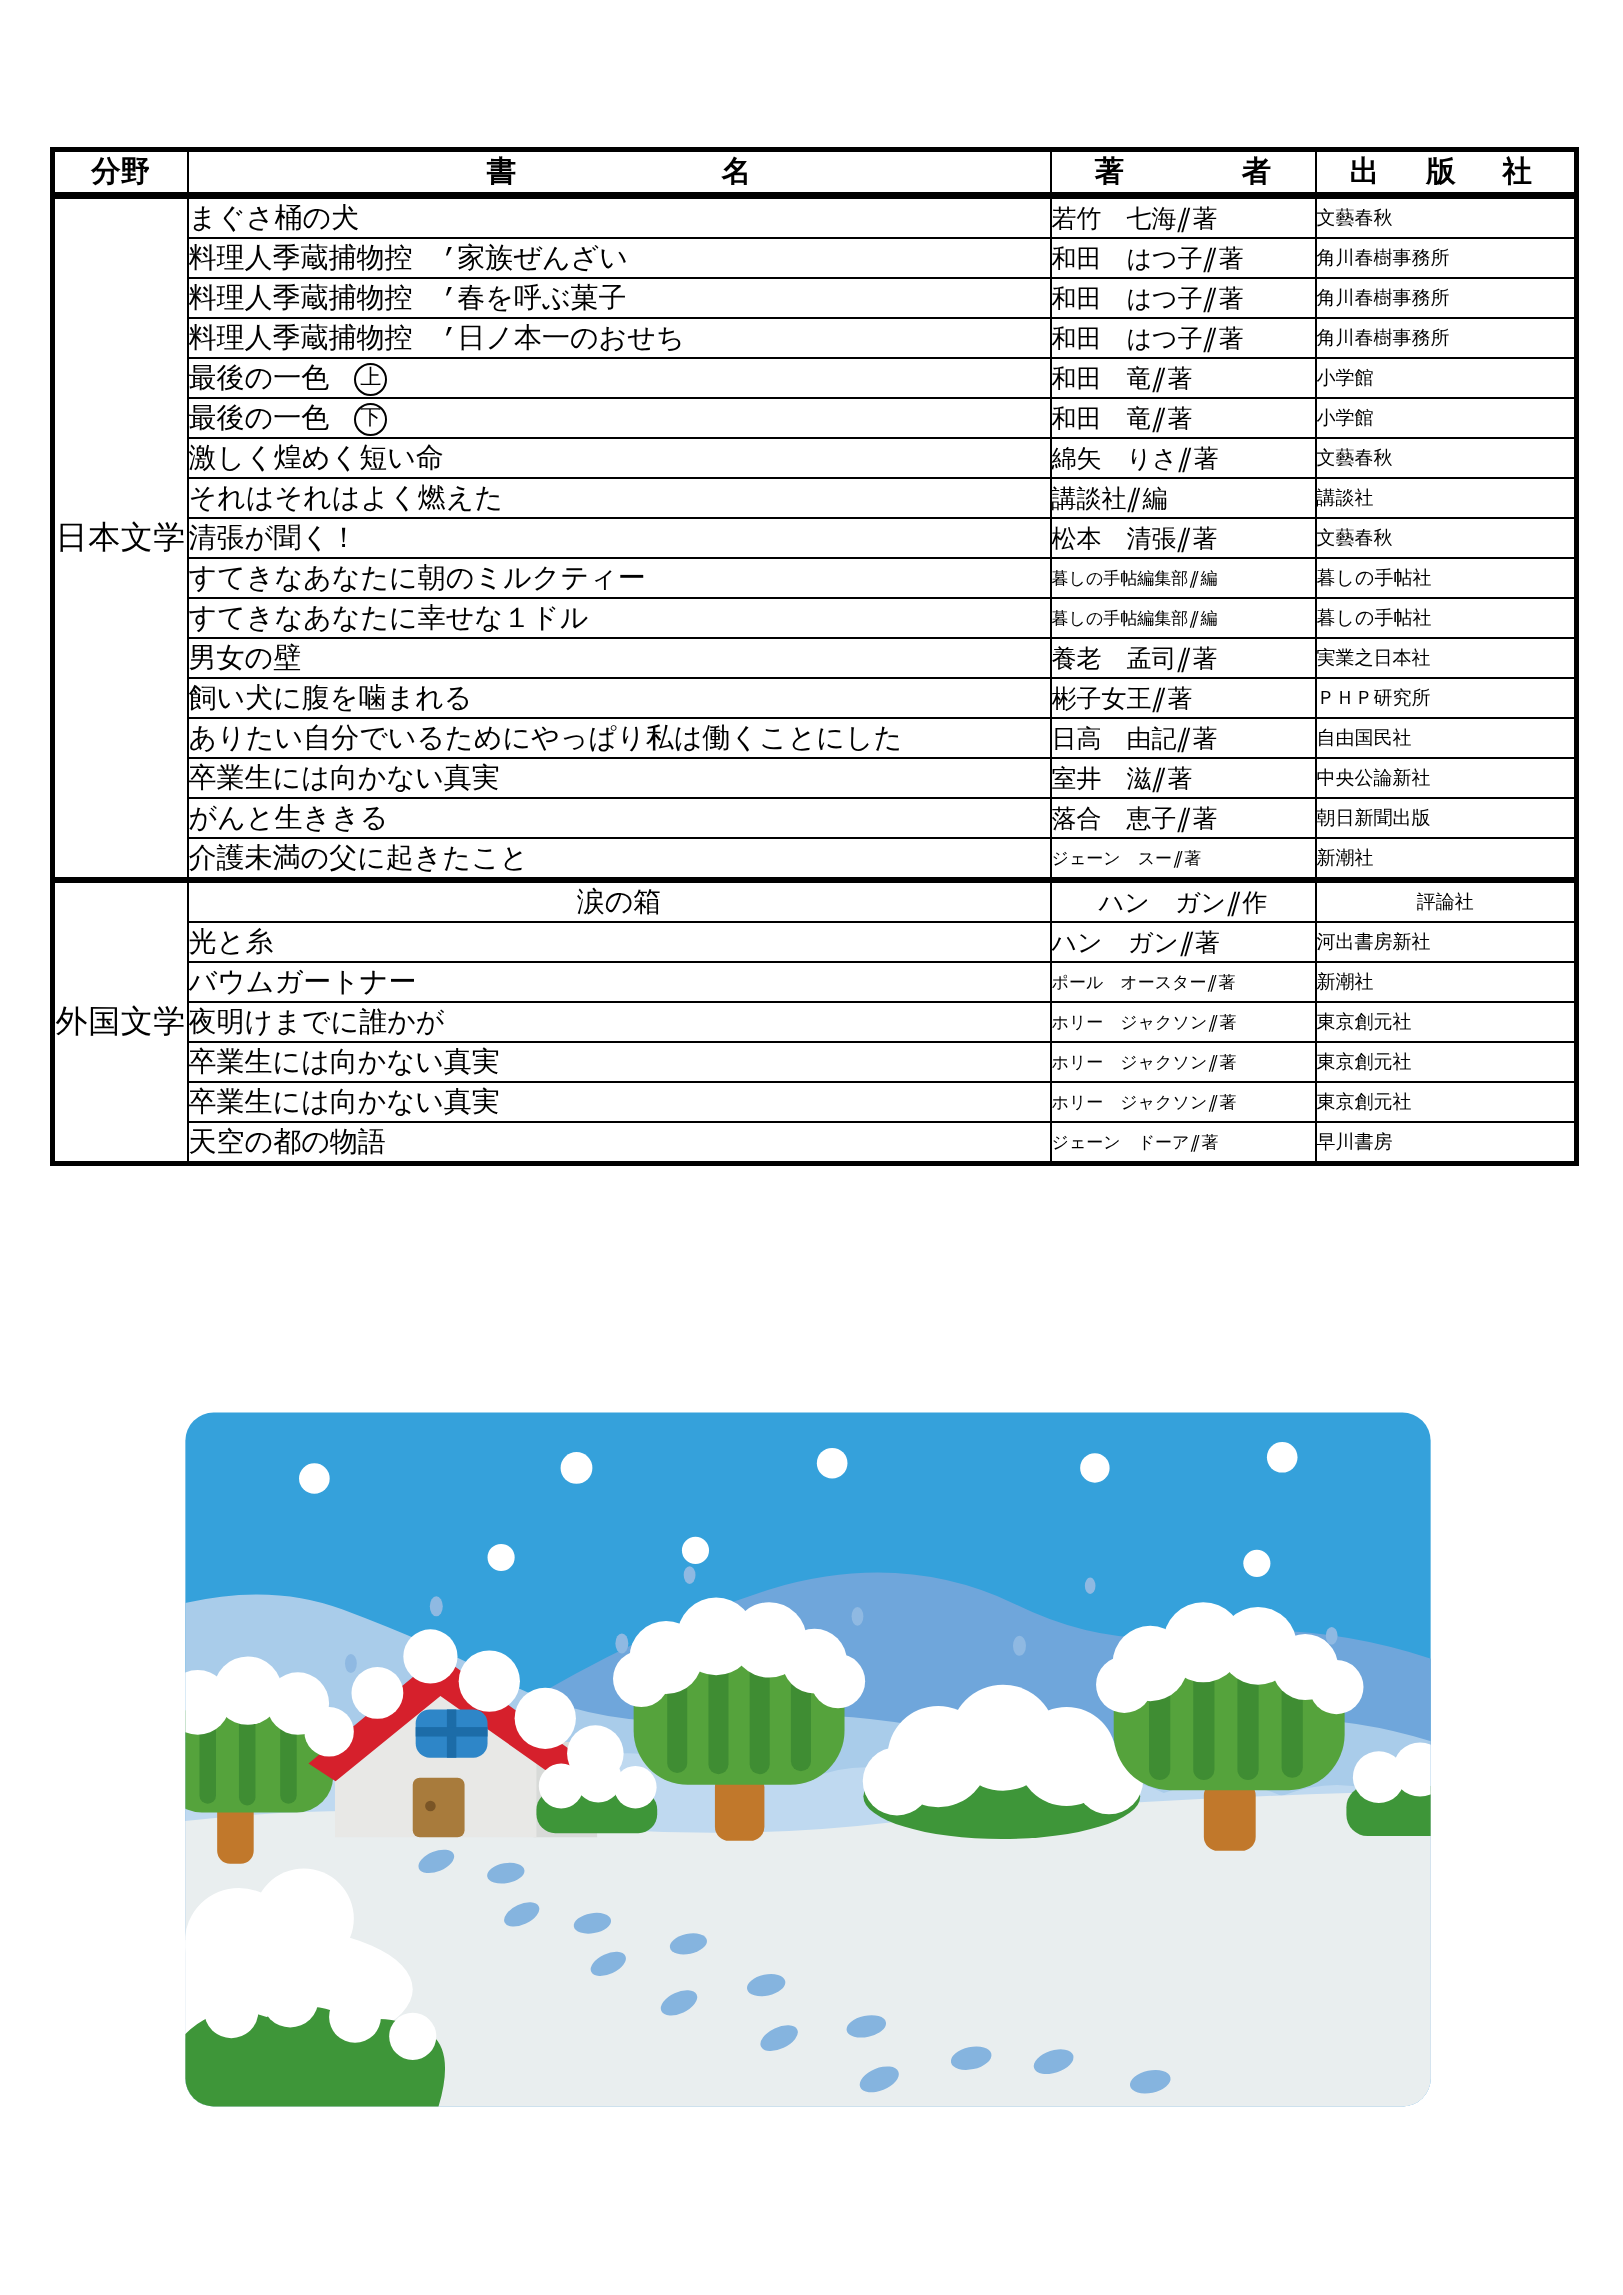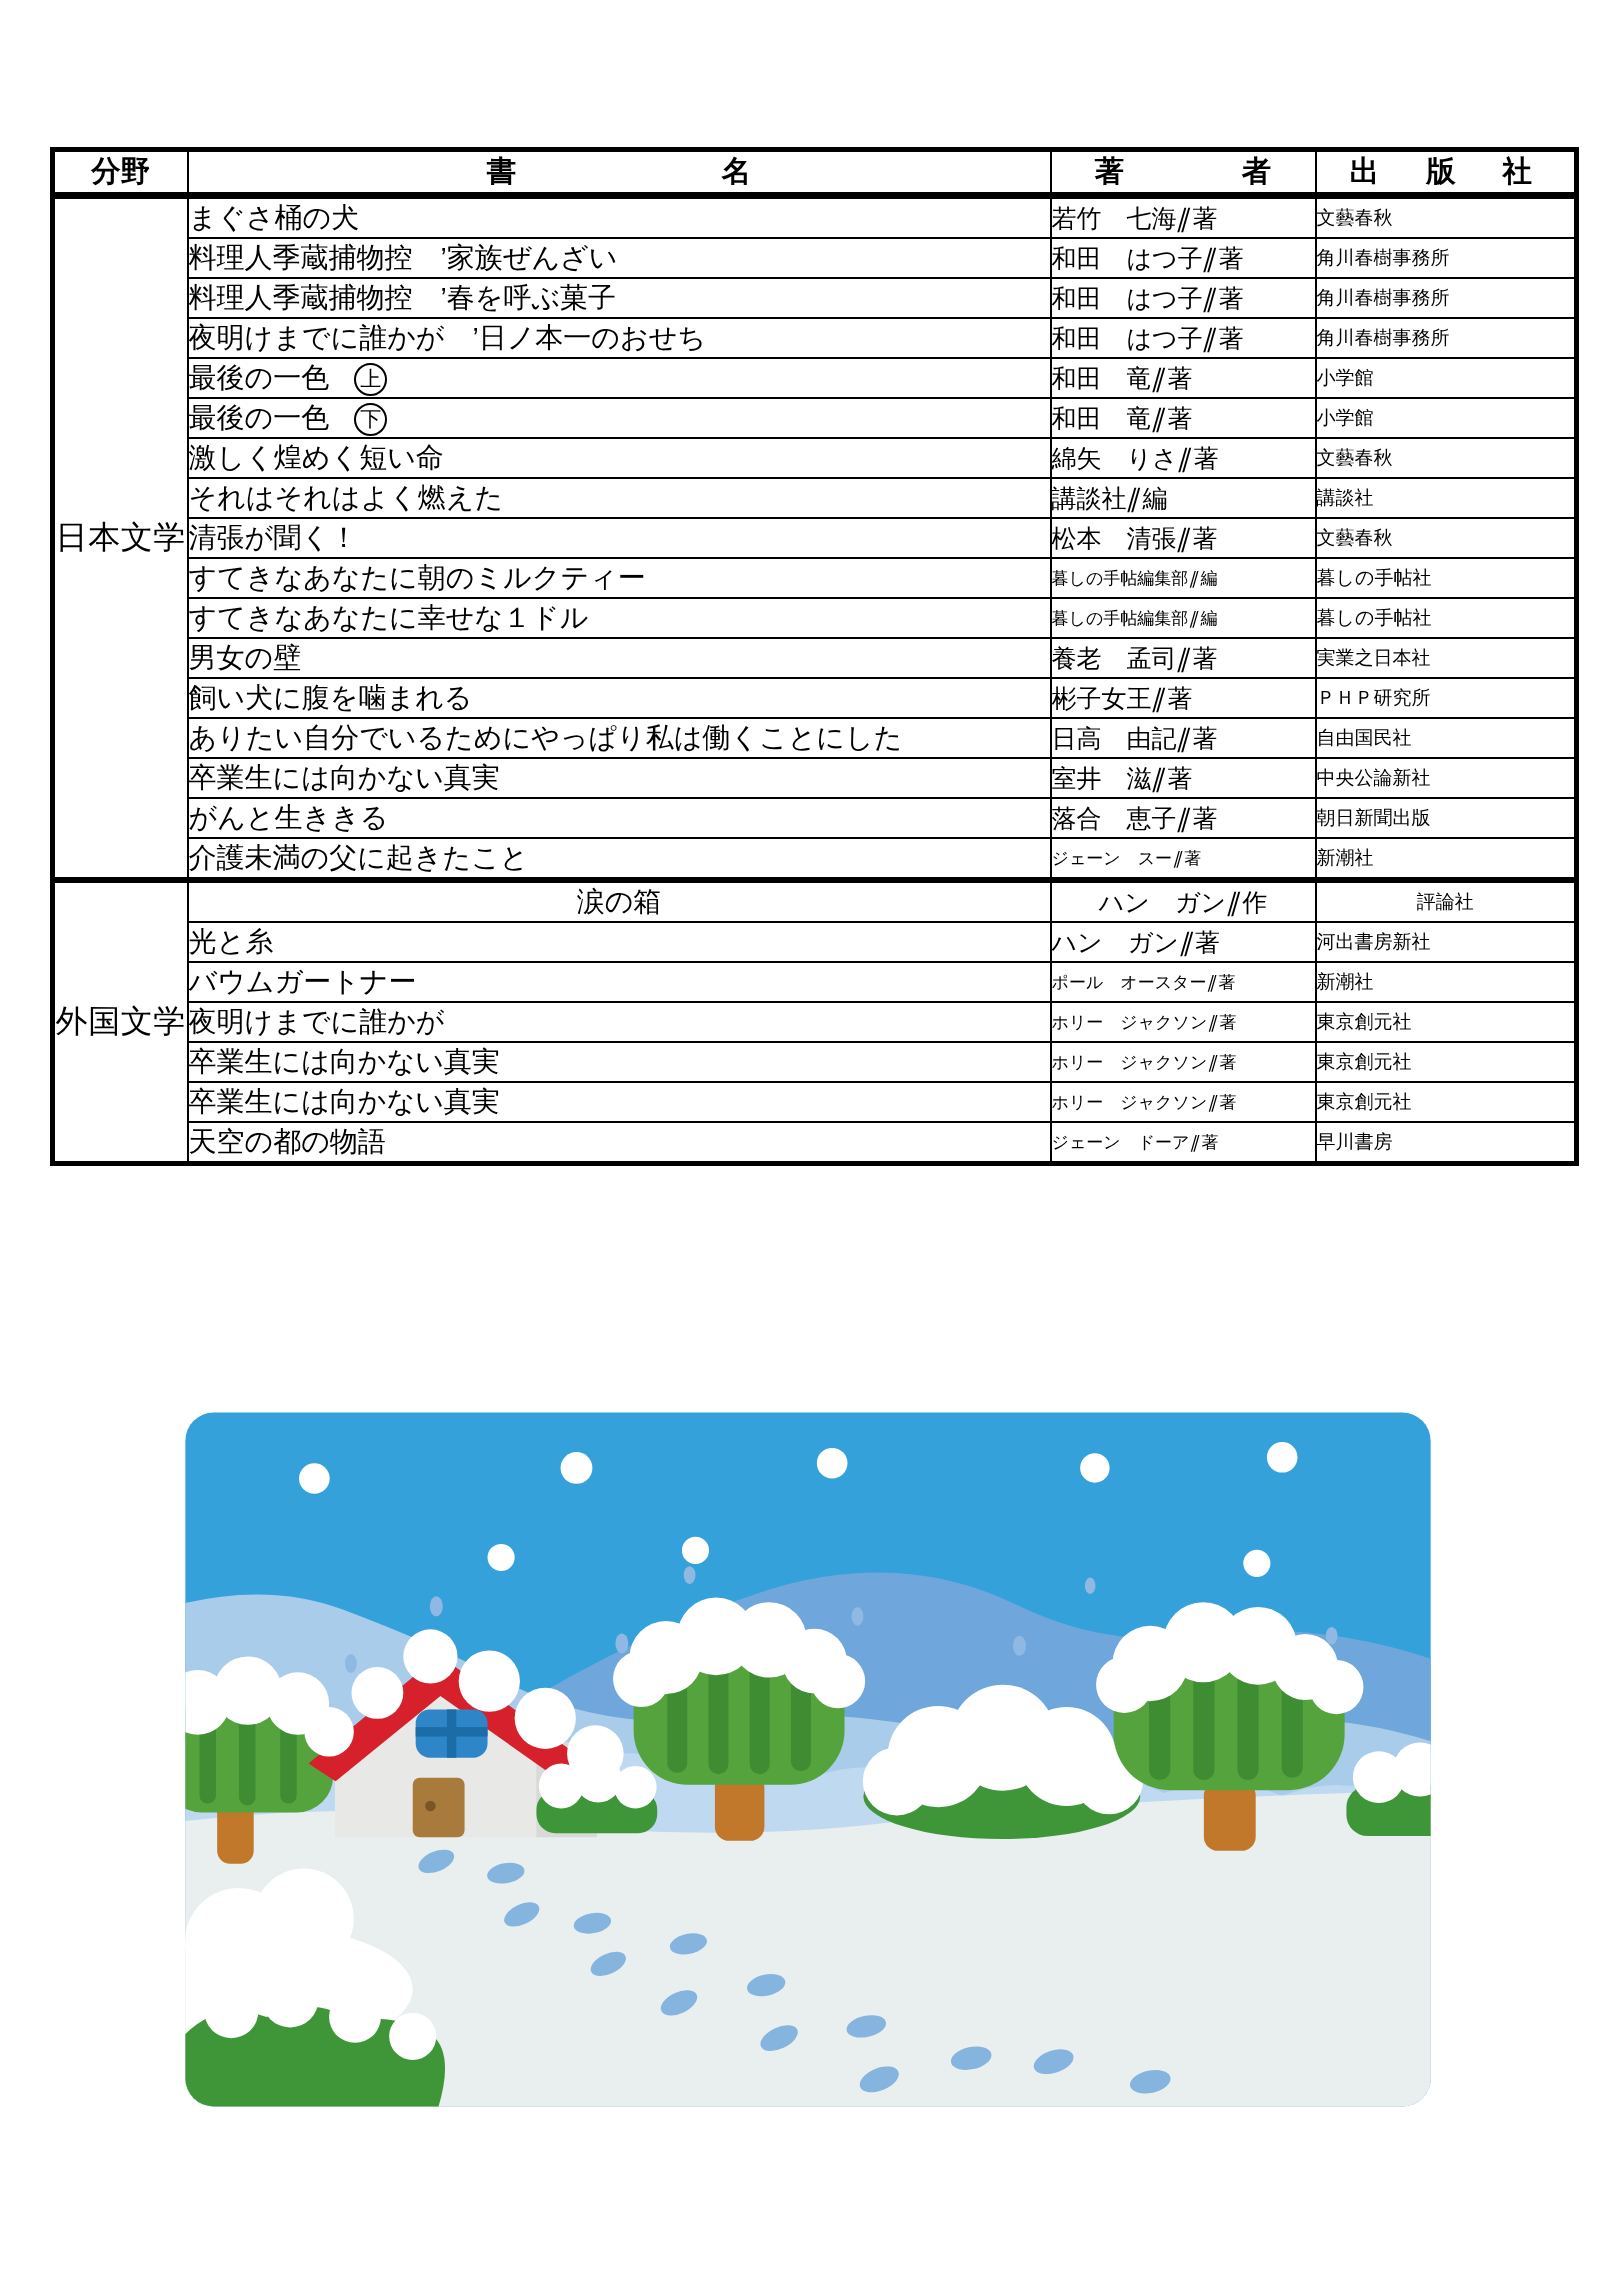--- a/index.html
+++ b/index.html
@@ -19,21 +19,21 @@
   .book-table thead tr{height:46px;margin-top:6px;}
   .book-table thead th{
     border-bottom:7px solid #000;font-size:29.4px;font-weight:bold;
     text-align:center;vertical-align:middle;
   }
   th.h-pub{letter-spacing:8.8px;}
   .book-table tbody tr{height:34px;}
   .cat-cell{
     font-size:32px;text-align:center;vertical-align:middle;letter-spacing:0.6px;
   }
-  .title-cell{font-size:28px;text-align:left;padding-left:7px;vertical-align:middle;}
+  .title-cell{font-size:28px;text-align:left;padding-left:7px;vertical-align:middle;font-family:Liberation Mono, monospace;}
   .author-cell{font-size:25px;text-align:left;padding-left:4.7px;vertical-align:middle;}
   .author-cell.small{font-size:17px;}
   .pub-cell{font-size:19px;text-align:left;padding-left:4.7px;vertical-align:middle;}
   .group-start td{border-top:6.5px solid #000;text-align:center;}
   .dslash{display:inline-block;transform:skewX(-16deg);margin:0 1.8px;}
   .circled{
     display:inline-block;box-sizing:border-box;width:33px;height:33px;
     border:2.4px solid #000;border-radius:50%;font-size:21px;line-height:28px;
     text-align:center;margin-left:25px;vertical-align:middle;
   }
@@ -88,21 +88,21 @@
         <td class="title-cell">料理人季蔵捕物控　’家族ぜんざい</td>
         <td class="author-cell"><span>和田　はつ子</span><span class="dslash">∥</span><span>著</span></td>
         <td class="pub-cell">角川春樹事務所</td>
       </tr>
       <tr>
         <td class="title-cell">料理人季蔵捕物控　’春を呼ぶ菓子</td>
         <td class="author-cell"><span>和田　はつ子</span><span class="dslash">∥</span><span>著</span></td>
         <td class="pub-cell">角川春樹事務所</td>
       </tr>
       <tr>
-        <td class="title-cell">夜明けまでに誰かが　’日ノ本一のおせち</td>
+        <td class="title-cell">料理人季蔵捕物控　’日ノ本一のおせち</td>
         <td class="author-cell"><span>和田　はつ子</span><span class="dslash">∥</span><span>著</span></td>
         <td class="pub-cell">角川春樹事務所</td>
       </tr>
       <tr>
         <td class="title-cell">最後の一色<span class="circled">上</span></td>
         <td class="author-cell"><span>和田　竜</span><span class="dslash">∥</span><span>著</span></td>
         <td class="pub-cell">小学館</td>
       </tr>
       <tr>
         <td class="title-cell">最後の一色<span class="circled">下</span></td>

